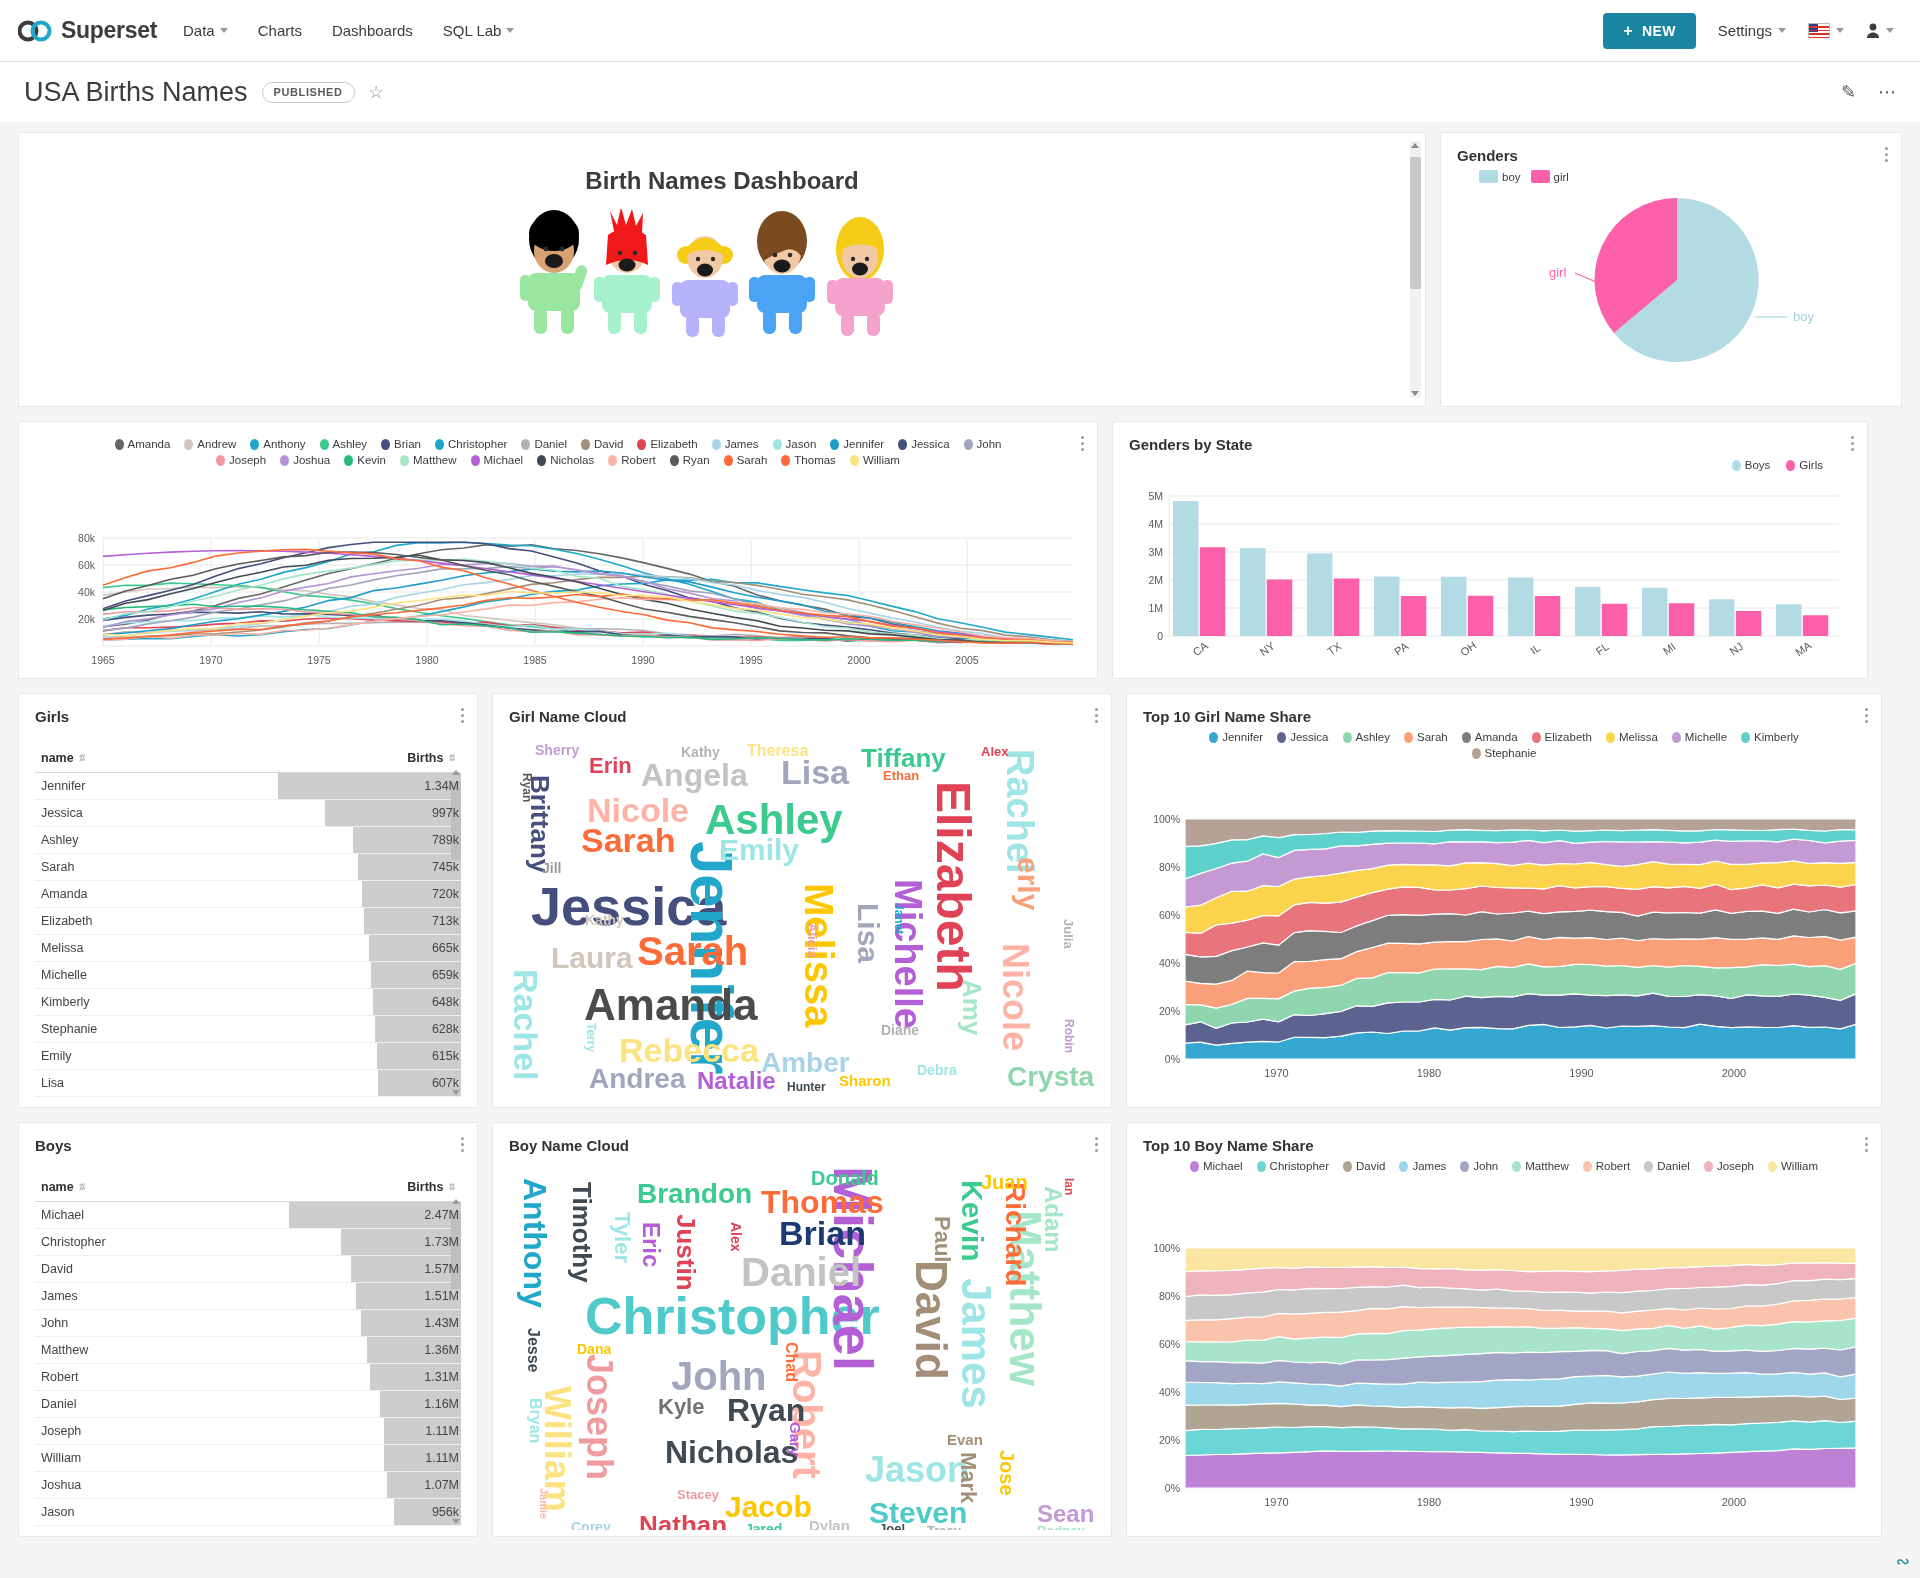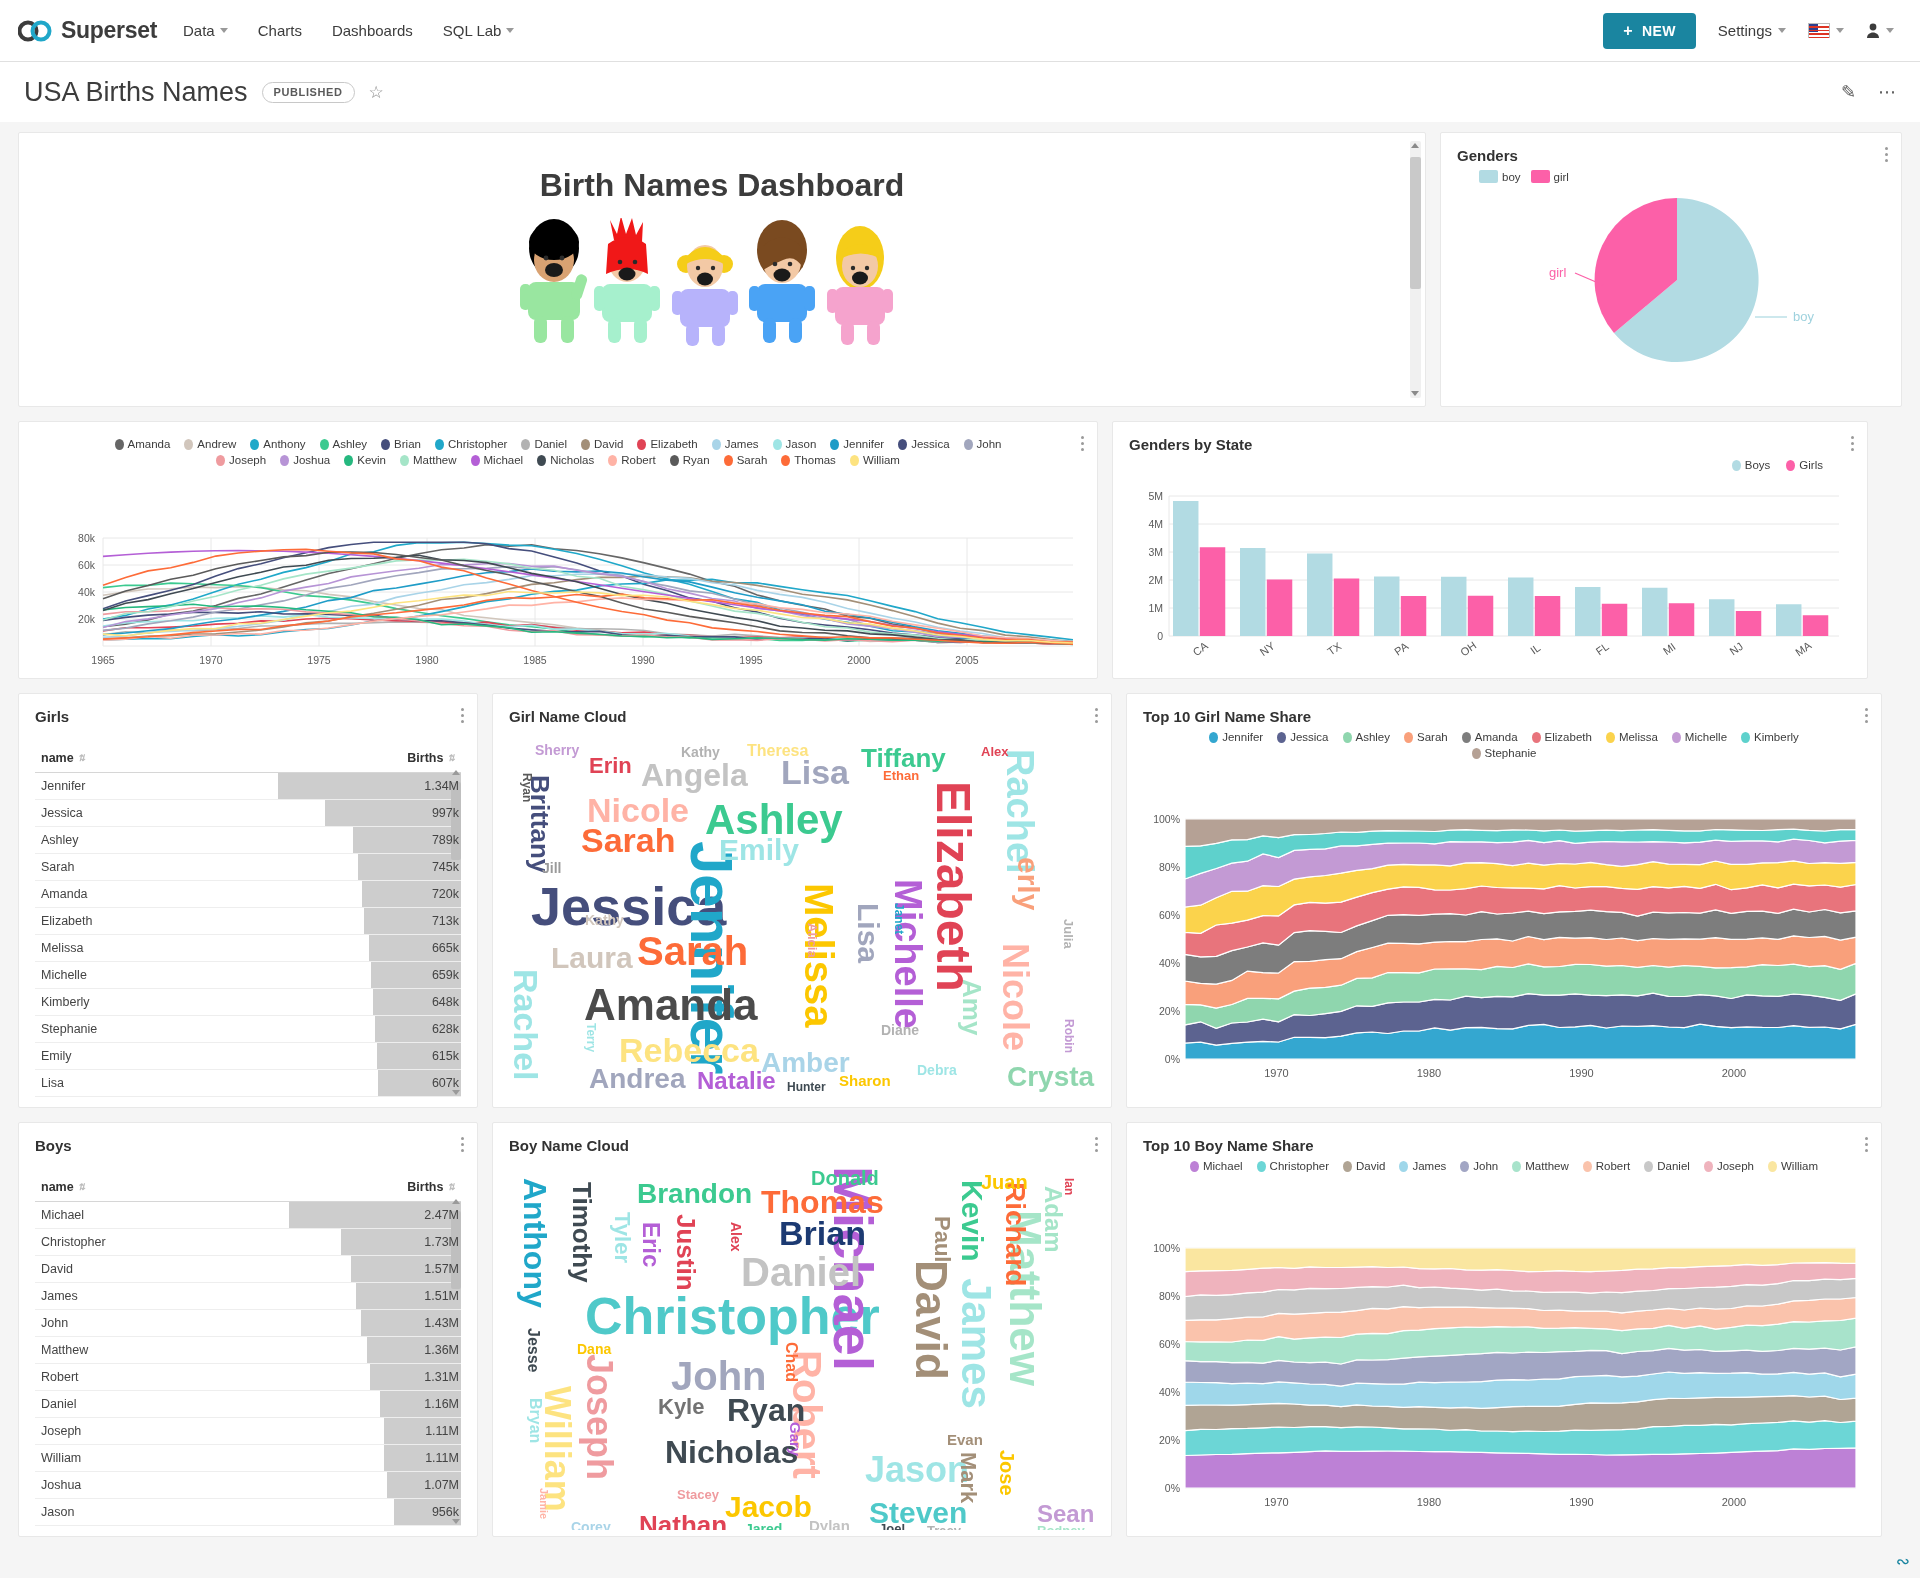--- a/index.html
+++ b/index.html
@@ -57,21 +57,21 @@
   .card-title { font-size:15px; font-weight:bold; color:#323232; margin-bottom:6px; }
   .kebab { position:absolute; right:13px; top:14px; cursor:pointer; line-height:4px; color:#999; }
   .kebab span { display:block; width:3px;height:3px;border-radius:50%;background:#9a9a9a;margin-bottom:3px; }
 
   
   .bignum { font-size:54px; color:#3c3c3c; line-height:1.05; margin-top:14px; font-weight:normal;}
   .subnum { font-size:18px; color:#5a5a5a; margin-top:4px; }
 
   
   .md-card { flex:1; display:flex; flex-direction:column; align-items:center; justify-content:flex-start; overflow:hidden; }
-  .md-h { font-size:32px; font-weight:bold; color:#3c3c3c; margin:20px 10px 0; }
+  .md-h { font-size:24px; font-weight:bold; color:#3c3c3c; margin:20px 10px 0; }
   .scroll-track { position:absolute; right:4px; top:8px; bottom:8px; width:11px; background:#f0f0f0; border-radius:2px; }
   .scroll-thumb { position:absolute; left:0; top:16px; width:11px; height:132px; background:#c9c9c9; border-radius:2px; }
   .scroll-arrow { position:absolute; left:1px; width:0;height:0;border-left:4px solid transparent;border-right:4px solid transparent; }
   .sa-up { top:2px; border-bottom:5px solid #8a8a8a; }
   .sa-dn { bottom:2px; border-top:5px solid #8a8a8a; }
 
   
   .legend { display:flex; flex-wrap:wrap; justify-content:center; gap:4px 14px; font-size:11.5px; color:#3c3c3c; }
   .lg { display:flex; align-items:center; gap:4px; }
   .dot { width:9px;height:11px;border-radius:50%; display:inline-block; }

